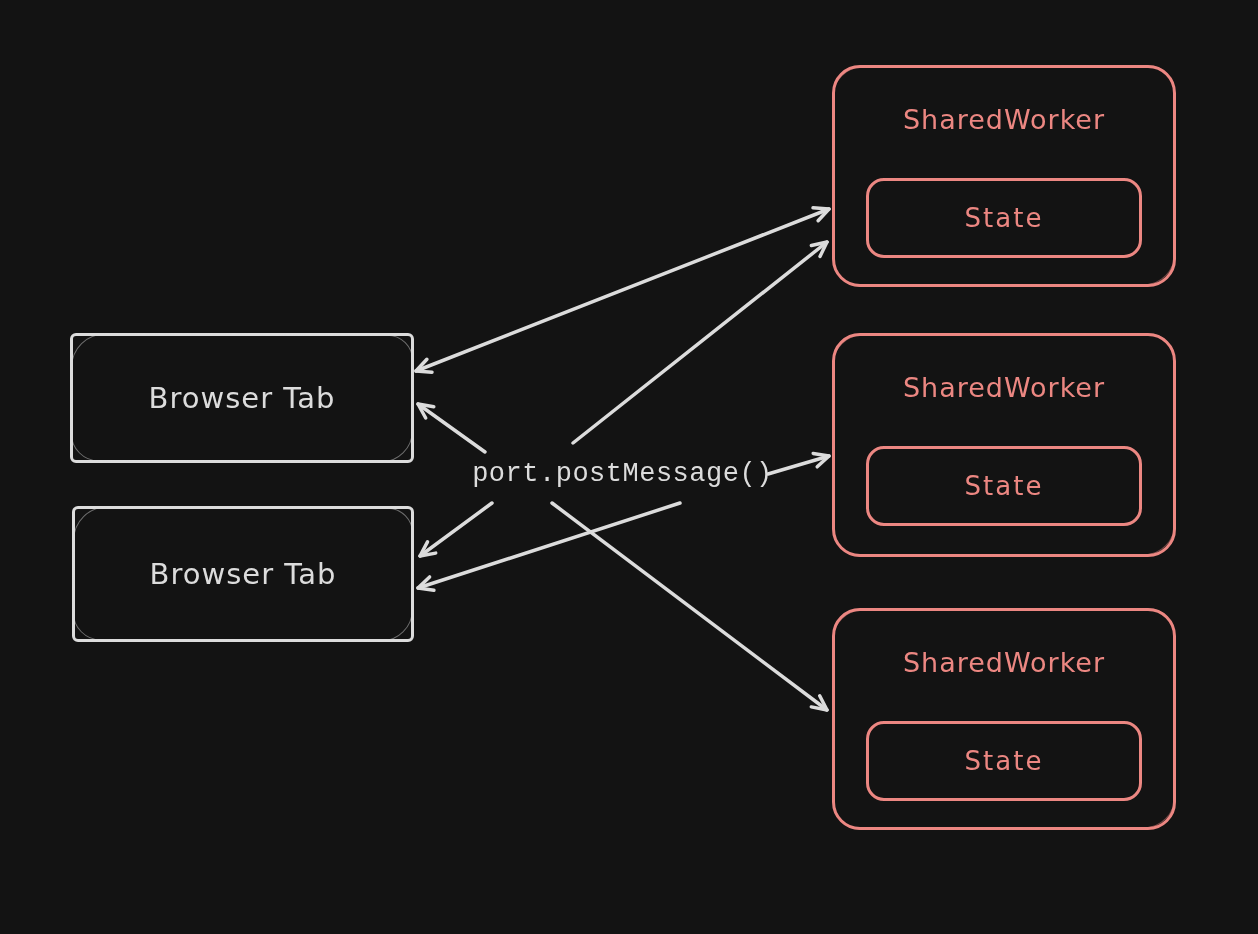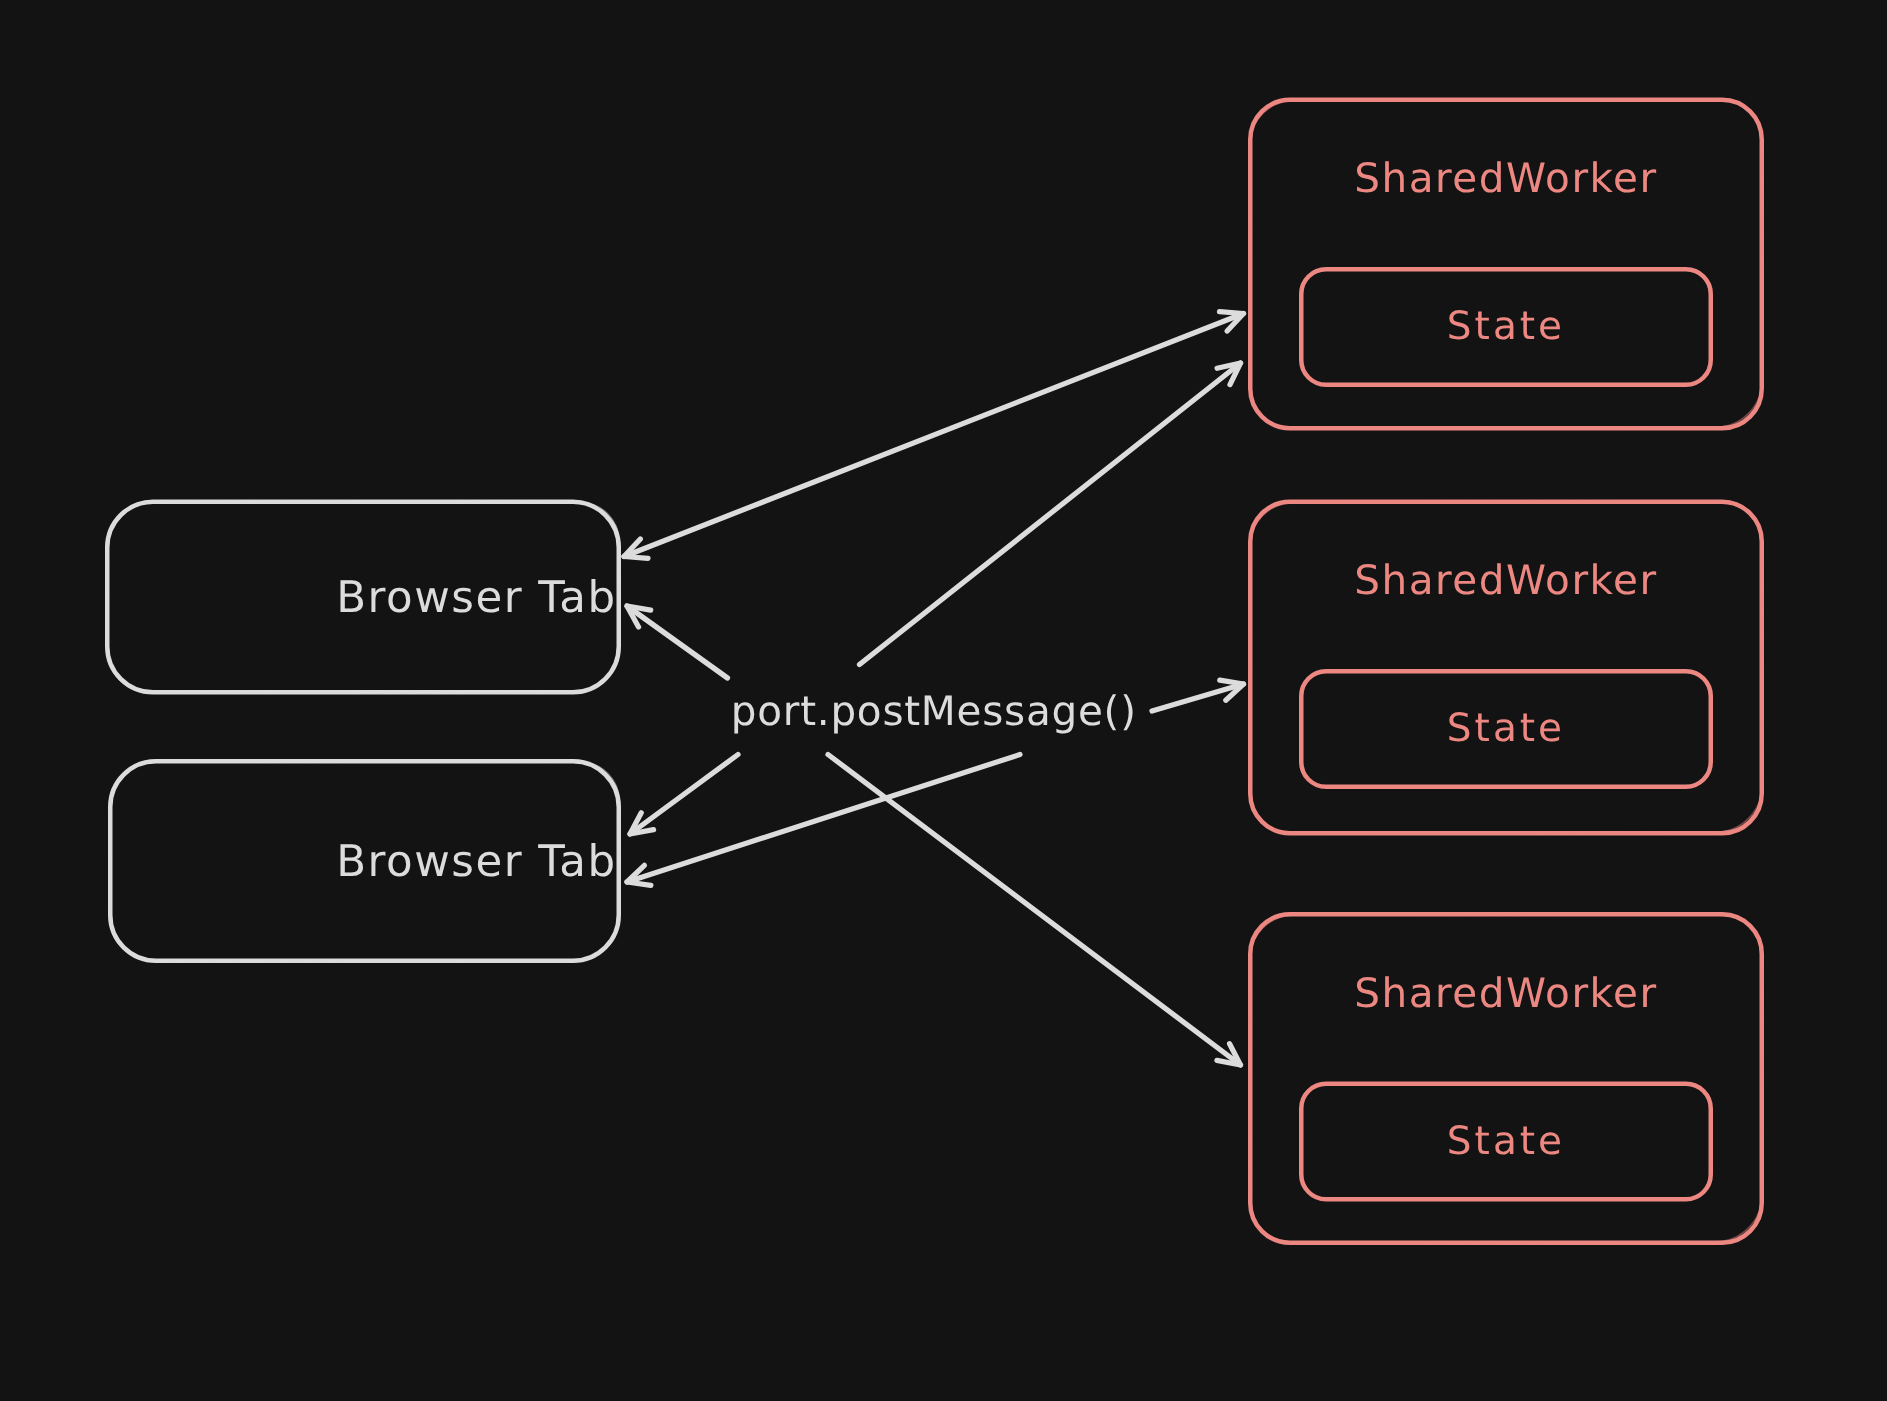--- a/index.html
+++ b/index.html
@@ -14,23 +14,23 @@
     background:var(--bg);
     font-family:"DejaVu Sans", sans-serif;
     overflow:hidden;
     position:relative;
   }
   .canvas{position:absolute;inset:0;}
   #arrows{position:absolute;left:0;top:0;z-index:1;}
   .node{position:absolute;z-index:2;box-sizing:border-box;background:transparent;}
   .tab{
     border:3.5px solid var(--light);
-    border-radius:32px;
+    border-radius:6px;
     color:var(--light);
-    display:flex;align-items:center;justify-content:flex-end;
+    display:flex;align-items:center;justify-content:center;
     font-size:29px;letter-spacing:1px;
   }
   .tab::after{
     content:"";position:absolute;inset:-2px;pointer-events:none;
     border:1.4px solid var(--light);opacity:.45;
     border-radius:34px 26px 32px 28px;
     transform:rotate(.25deg);
   }
   .worker{
     border:3.5px solid var(--accent);
@@ -54,21 +54,21 @@
     border:3.5px solid var(--accent);
     border-radius:18px;
     display:flex;align-items:center;justify-content:center;
     font-size:26px;letter-spacing:2px;
   }
   .center-label{
     position:absolute;z-index:2;
     left:450px;top:459px;width:345px;
     text-align:center;
     color:var(--light);
-    font-size:27px;letter-spacing:.5px;
+    font-size:27px;letter-spacing:.5px;font-family:Liberation Mono, monospace;
   }
 </style>
 </head>
 <body>
 
 <div class="canvas">
 
   <svg id="arrows" width="1258" height="934" viewBox="0 0 1258 934">
       <g>
         <polyline points="416,371 829,209" fill="none" stroke="var(--light)" stroke-width="3.5" stroke-linecap="round" stroke-linejoin="round"></polyline>

